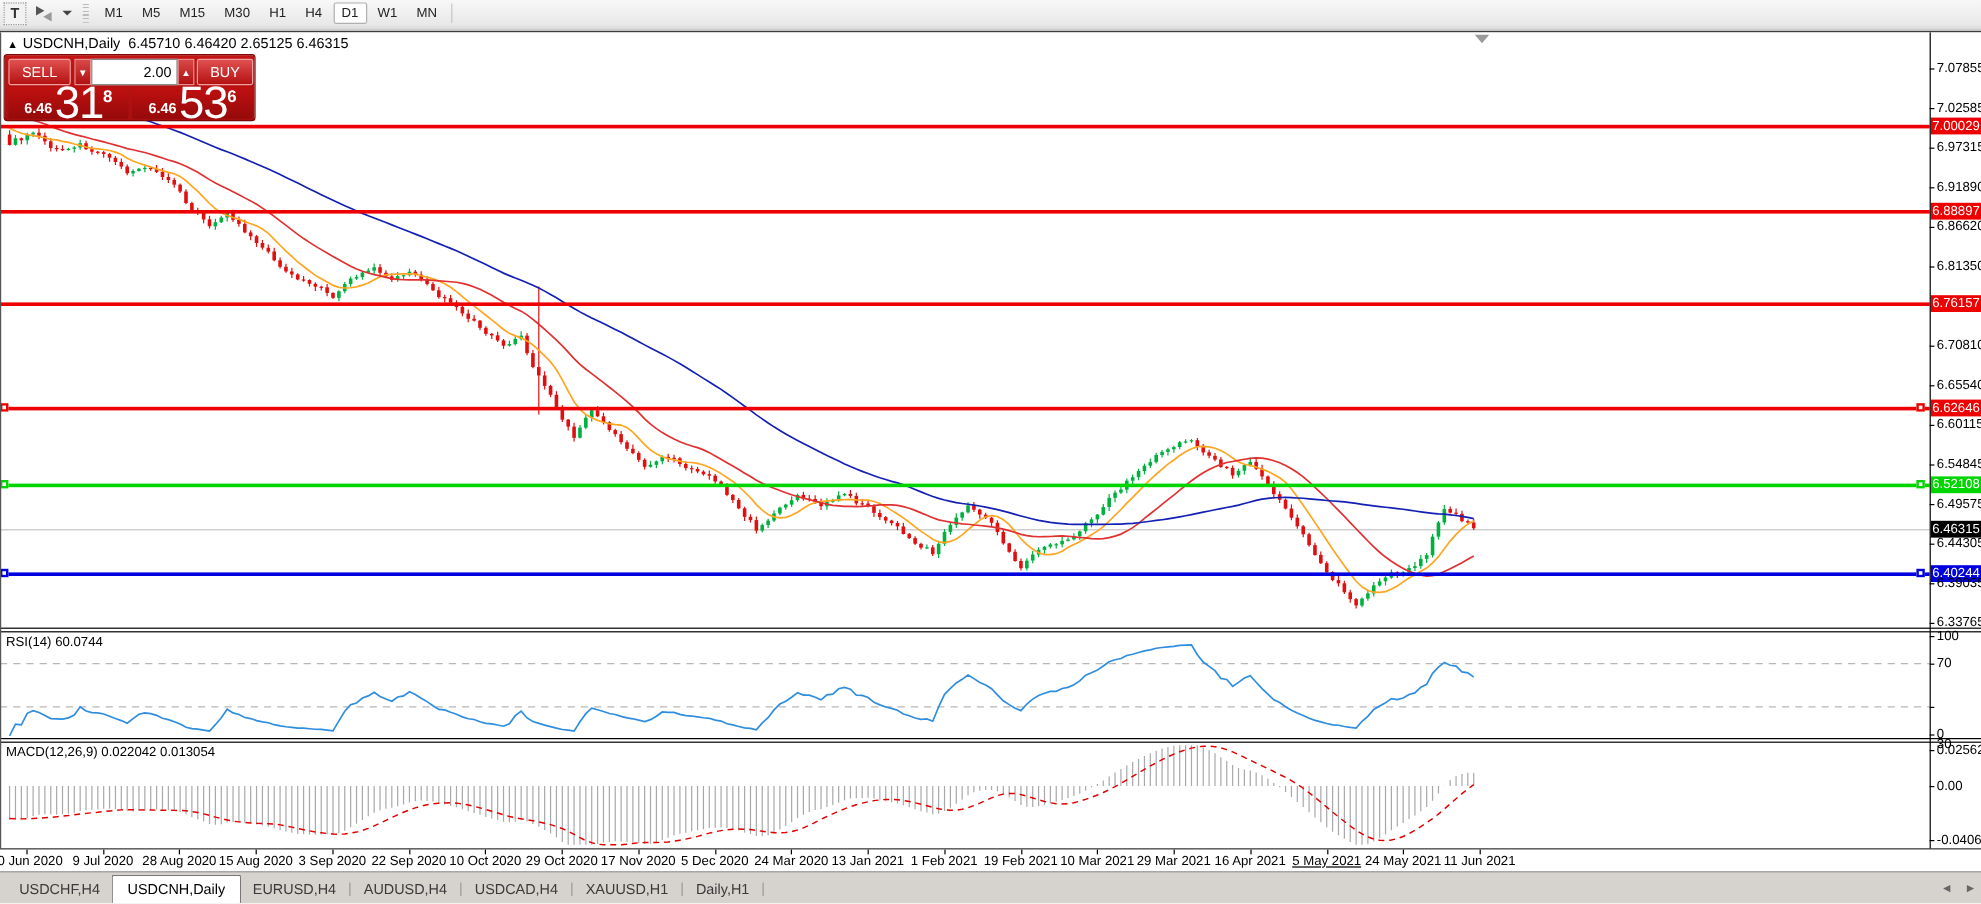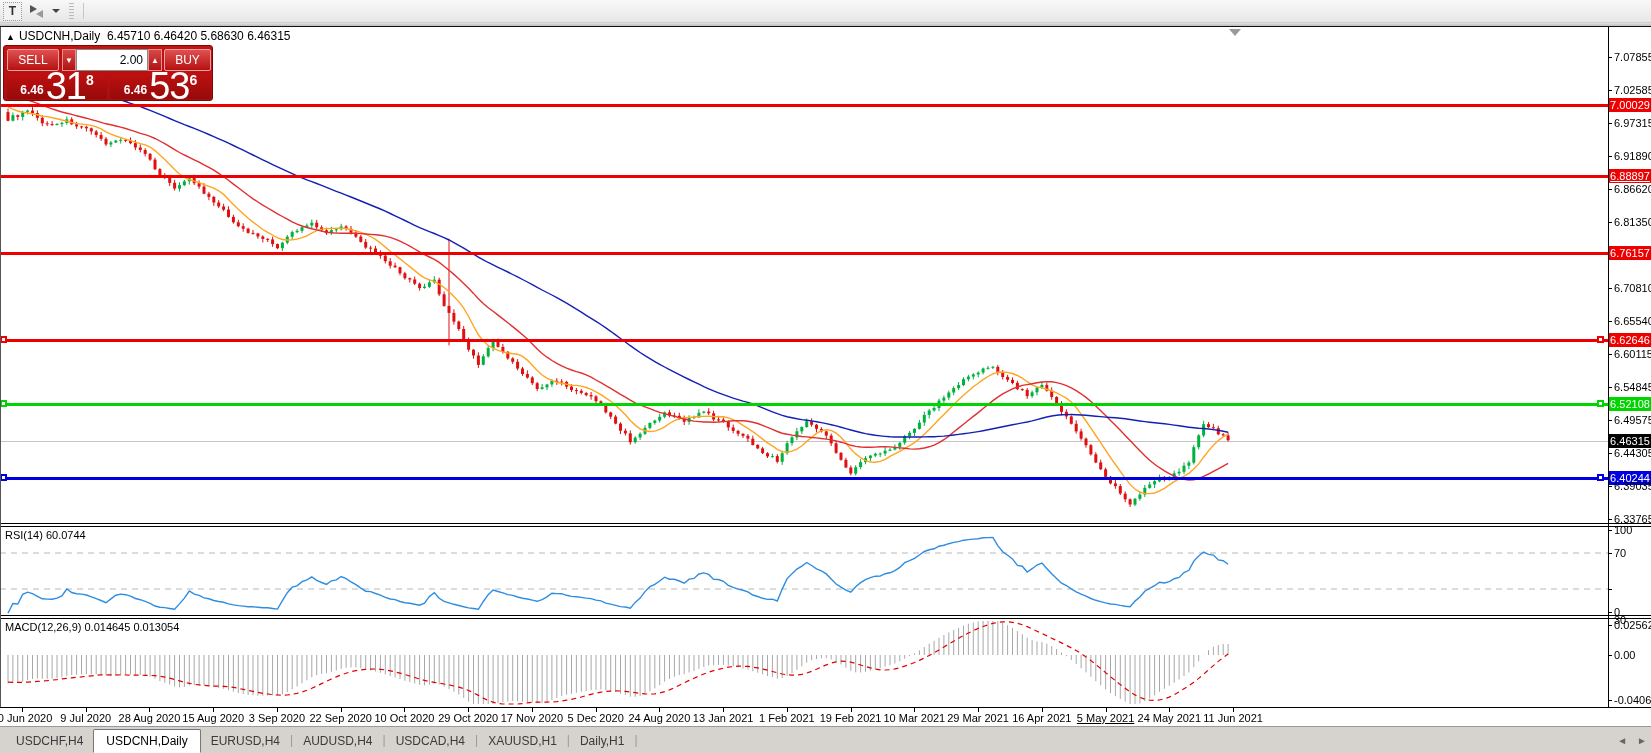--- a/index.html
+++ b/index.html
@@ -103,20 +103,31 @@
 <div id="app">
 
   <div id="toolbar">
     <div id="text-tool">T</div>
     <div id="arrows-tool">
       <div class="arr1"></div>
       <div class="arr2"></div>
     </div>
     <div class="caret"></div>
     <div class="grip"></div>
+    <div id="tf-buttons" style="display:flex;">
+        <div class="tbtn">M1</div>
+        <div class="tbtn">M5</div>
+        <div class="tbtn">M15</div>
+        <div class="tbtn">M30</div>
+        <div class="tbtn">H1</div>
+        <div class="tbtn">H4</div>
+        <div class="tbtn active">D1</div>
+        <div class="tbtn">W1</div>
+        <div class="tbtn">MN</div>
+      </div>
     <div class="tsep"></div>
   </div>
 
   <div id="chart-top-edge"></div>
 
   <div id="chart-region">
 
     <div id="current-price-line" style="top: 414px;"></div>
 
     <svg id="main-svg" width="1608" height="496" style="top:0;">
@@ -624,21 +635,21 @@
           <polyline points="8.0,79.9 12.9,82.1 17.8,84.0 22.7,85.2 27.6,86.0 32.5,86.8 37.4,87.8 42.3,89.2 47.2,89.6 52.1,90.8 57.0,91.7 61.9,93.0 66.8,94.1 71.7,95.5 76.6,96.6 81.5,97.1 86.4,97.6 91.3,98.4 96.2,99.8 101.1,101.8 106.0,104.9 110.9,107.2 115.8,109.0 120.7,110.6 125.6,112.2 130.5,113.7 135.4,115.2 140.3,116.6 145.2,117.8 150.1,120.0 155.0,123.6 159.9,128.0 164.8,132.5 169.7,137.5 174.6,142.6 179.5,147.0 184.4,150.4 189.3,152.5 194.2,154.2 199.1,155.6 204.0,157.7 208.9,159.4 213.8,161.2 218.7,163.8 223.6,167.4 228.5,172.5 233.4,177.4 238.3,182.3 243.2,186.7 248.1,191.2 253.0,195.1 257.9,198.8 262.8,202.5 267.7,205.3 272.6,208.0 277.5,210.8 282.4,212.5 287.3,213.0 292.2,212.8 297.1,212.1 302.0,210.6 306.9,208.9 311.8,206.2 316.7,203.6 321.6,202.1 326.5,201.6 331.4,201.4 336.3,201.2 341.2,201.1 346.1,201.5 351.0,202.8 355.9,203.9 360.8,205.4 365.7,207.2 370.6,209.5 375.5,212.4 380.4,216.0 385.3,220.1 390.2,224.2 395.1,228.0 400.0,231.9 404.9,235.7 409.8,239.6 414.7,243.6 419.6,247.6 424.5,250.8 429.4,252.9 434.3,254.4 439.2,257.1 444.1,260.5 449.0,264.7 453.9,269.5 458.8,274.6 463.7,281.1 468.6,289.5 473.5,299.0 478.4,307.8 483.3,314.1 488.2,318.5 493.1,321.1 498.0,323.3 502.9,324.9 507.8,326.0 512.7,326.8 517.6,327.2 522.5,329.4 527.4,333.1 532.3,338.3 537.2,343.5 542.1,348.0 547.0,351.2 551.9,353.6 556.8,355.2 561.7,356.2 566.6,357.3 571.5,358.2 576.4,358.4 581.3,359.1 586.2,360.5 591.1,362.4 596.0,364.9 600.9,367.7 605.8,370.9 610.7,374.2 615.6,378.3 620.5,383.0 625.4,387.8 630.3,393.5 635.2,398.1 640.1,401.8 645.0,403.7 649.9,404.5 654.8,404.1 659.7,402.4 664.6,399.8 669.5,396.5 674.4,393.7 679.3,391.8 684.2,391.0 689.1,390.4 694.0,390.0 698.9,389.5 703.8,389.4 708.7,389.1 713.6,389.5 718.5,389.7 723.4,389.7 728.3,390.9 733.2,392.6 738.1,395.2 743.0,398.3 747.9,401.4 752.8,404.6 757.7,408.2 762.6,412.1 767.5,415.8 772.4,418.9 777.3,422.4 782.2,424.6 787.1,425.2 792.0,424.2 796.9,422.1 801.8,418.8 806.7,414.4 811.6,410.5 816.5,406.4 821.4,403.6 826.3,402.7 831.2,403.4 836.1,406.1 841.0,410.2 845.9,416.0 850.8,422.1 855.7,426.9 860.6,430.7 865.5,433.6 870.4,435.1 875.3,435.2 880.2,434.4 885.1,432.3 890.0,429.3 894.9,426.8 899.8,424.4 904.7,421.6 909.6,418.7 914.5,415.6 919.4,411.8 924.3,407.3 929.2,402.4 934.1,397.6 939.0,392.3 943.9,387.5 948.8,382.5 953.7,377.4 958.6,372.7 963.5,368.2 968.4,364.0 973.3,359.8 978.2,356.3 983.1,352.6 988.0,349.5 992.9,346.9 997.8,345.3 1002.7,345.0 1007.6,345.4 1012.5,346.5 1017.4,348.5 1022.3,351.2 1027.2,354.7 1032.1,357.9 1037.0,359.9 1041.9,360.9 1046.8,362.2 1051.7,364.0 1056.6,365.8 1061.5,368.5 1066.4,371.1 1071.3,375.0 1076.2,380.5 1081.1,387.2 1086.0,394.0 1090.9,401.2 1095.8,408.5 1100.7,415.7 1105.6,423.2 1110.5,430.7 1115.4,437.5 1120.3,444.4 1125.2,451.2 1130.1,457.4 1135.0,462.0 1139.9,465.1 1144.8,466.5 1149.7,466.6 1154.6,466.0 1159.5,463.9 1164.4,461.3 1169.3,457.9 1174.2,454.7 1179.1,451.9 1184.0,449.1 1188.9,446.4 1193.8,442.1 1198.7,436.9 1203.6,430.2 1208.5,423.9 1213.4,418.3 1218.3,413.6 1223.2,409.8 1228.1,407.0 " fill="none" stroke="#ffa520" stroke-width="1.4"></polyline>
           <polyline points="8.0,65.6 12.9,67.7 17.8,69.8 22.7,71.5 27.6,73.1 32.5,74.7 37.4,76.4 42.3,78.3 47.2,80.2 52.1,81.9 57.0,83.5 61.9,85.0 66.8,86.2 71.7,87.4 76.6,88.8 81.5,90.0 86.4,91.2 91.3,92.6 96.2,93.9 101.1,95.3 106.0,96.8 110.9,97.8 115.8,99.0 120.7,100.1 125.6,101.5 130.5,103.1 135.4,104.7 140.3,106.3 145.2,107.7 150.1,109.4 155.0,111.5 159.9,114.0 164.8,116.6 169.7,119.6 174.6,122.7 179.5,125.5 184.4,128.0 189.3,130.3 194.2,132.8 199.1,135.2 204.0,137.9 208.9,140.4 213.8,143.2 218.7,146.4 223.6,149.7 228.5,153.3 233.4,157.1 238.3,160.8 243.2,164.5 248.1,168.3 253.0,171.8 257.9,175.0 262.8,178.1 267.7,181.0 272.6,183.9 277.5,186.8 282.4,189.5 287.3,192.1 292.2,194.8 297.1,197.1 302.0,199.0 306.9,200.5 311.8,201.8 316.7,202.9 321.6,204.1 326.5,205.2 331.4,205.8 336.3,206.1 341.2,206.2 346.1,206.2 351.0,206.2 355.9,206.3 360.8,206.6 365.7,207.0 370.6,207.4 375.5,207.8 380.4,208.2 385.3,209.1 390.2,210.4 395.1,212.1 400.0,214.1 404.9,216.5 409.8,219.1 414.7,222.0 419.6,224.9 424.5,227.6 429.4,230.0 434.3,232.3 439.2,235.4 444.1,239.2 449.0,243.2 453.9,247.4 458.8,251.8 463.7,256.5 468.6,261.3 473.5,266.4 478.4,271.8 483.3,276.6 488.2,280.7 493.1,284.3 498.0,288.1 502.9,291.9 507.8,295.7 512.7,299.6 517.6,303.6 522.5,307.7 527.4,312.1 532.3,316.9 537.2,322.1 542.1,326.5 547.0,330.2 551.9,333.5 556.8,336.3 561.7,338.8 566.6,341.1 571.5,343.0 576.4,344.7 581.3,346.0 586.2,347.9 591.1,350.2 596.0,353.0 600.9,355.7 605.8,358.6 610.7,361.4 615.6,364.3 620.5,367.3 625.4,370.1 630.3,373.2 635.2,375.8 640.1,377.9 645.0,379.9 649.9,381.7 654.8,383.6 659.7,385.3 664.6,386.7 669.5,388.1 674.4,389.3 679.3,390.6 684.2,392.0 689.1,393.1 694.0,394.1 698.9,394.6 703.8,395.0 708.7,395.0 713.6,395.2 718.5,395.0 723.4,394.6 728.3,394.3 733.2,393.7 738.1,393.6 743.0,393.7 747.9,394.2 752.8,395.2 757.7,396.5 762.6,398.3 767.5,400.4 772.4,402.3 777.3,404.5 782.2,406.2 787.1,407.2 792.0,408.1 796.9,408.8 801.8,409.5 806.7,409.9 811.6,410.5 816.5,410.9 821.4,411.5 826.3,412.1 831.2,412.9 836.1,413.9 841.0,415.2 845.9,416.7 850.8,418.3 855.7,419.4 860.6,420.0 865.5,420.3 870.4,420.2 875.3,420.1 880.2,419.7 885.1,419.6 890.0,419.9 894.9,420.4 899.8,420.9 904.7,421.3 909.6,421.9 914.5,422.1 919.4,421.8 924.3,421.0 929.2,419.8 934.1,418.1 939.0,415.6 943.9,412.7 948.8,409.1 953.7,405.0 958.6,401.1 963.5,397.2 968.4,393.3 973.3,389.4 978.2,385.6 983.1,381.5 988.0,377.6 992.9,373.6 997.8,370.1 1002.7,366.9 1007.6,364.3 1012.5,361.9 1017.4,360.0 1022.3,358.4 1027.2,357.6 1032.1,356.7 1037.0,355.7 1041.9,355.0 1046.8,354.6 1051.7,354.8 1056.6,355.6 1061.5,356.9 1066.4,358.6 1071.3,360.9 1076.2,363.6 1081.1,366.8 1086.0,370.4 1090.9,374.5 1095.8,379.1 1100.7,383.7 1105.6,388.4 1110.5,393.4 1115.4,398.3 1120.3,403.3 1125.2,408.5 1130.1,413.6 1135.0,418.7 1139.9,423.8 1144.8,428.7 1149.7,433.2 1154.6,437.2 1159.5,440.7 1164.4,443.8 1169.3,446.7 1174.2,449.1 1179.1,451.0 1184.0,452.3 1188.9,453.1 1193.8,452.8 1198.7,451.5 1203.6,449.3 1208.5,447.0 1213.4,444.4 1218.3,441.9 1223.2,439.1 1228.1,436.3 " fill="none" stroke="#e03030" stroke-width="1.4"></polyline>
           <polyline points="8.0,29.4 12.9,31.6 17.8,33.7 22.7,35.7 27.6,37.5 32.5,39.5 37.4,41.4 42.3,43.5 47.2,45.5 52.1,47.5 57.0,49.4 61.9,51.2 66.8,53.0 71.7,54.8 76.6,56.7 81.5,58.4 86.4,60.2 91.3,62.0 96.2,63.8 101.1,65.7 106.0,67.6 110.9,69.4 115.8,71.2 120.7,72.9 125.6,74.5 130.5,76.3 135.4,78.0 140.3,79.7 145.2,81.5 150.1,83.3 155.0,85.3 159.9,87.4 164.8,89.4 169.7,91.5 174.6,93.6 179.5,95.7 184.4,97.7 189.3,99.5 194.2,101.4 199.1,103.4 204.0,105.4 208.9,107.5 213.8,109.6 218.7,111.8 223.6,113.9 228.5,116.2 233.4,118.5 238.3,120.9 243.2,123.2 248.1,125.6 253.0,128.0 257.9,130.4 262.8,132.8 267.7,135.2 272.6,137.6 277.5,139.9 282.4,142.2 287.3,144.4 292.2,146.6 297.1,148.8 302.0,150.8 306.9,152.8 311.8,154.6 316.7,156.5 321.6,158.4 326.5,160.4 331.4,162.3 336.3,164.3 341.2,166.2 346.1,168.1 351.0,170.0 355.9,172.0 360.8,174.0 365.7,176.0 370.6,178.0 375.5,180.0 380.4,182.0 385.3,184.2 390.2,186.5 395.1,188.8 400.0,191.2 404.9,193.5 409.8,195.9 414.7,198.3 419.6,200.6 424.5,202.7 429.4,204.7 434.3,206.5 439.2,208.6 444.1,210.7 449.0,213.0 453.9,215.6 458.8,218.4 463.7,221.2 468.6,224.2 473.5,227.1 478.4,230.1 483.3,232.9 488.2,235.5 493.1,237.9 498.0,240.3 502.9,242.6 507.8,245.0 512.7,247.5 517.6,249.9 522.5,252.5 527.4,255.0 532.3,257.7 537.2,260.4 542.1,263.0 547.0,265.5 551.9,268.0 556.8,270.6 561.7,273.3 566.6,276.2 571.5,279.1 576.4,282.1 581.3,285.2 586.2,288.3 591.1,291.3 596.0,294.4 600.9,297.5 605.8,300.9 610.7,304.3 615.6,307.9 620.5,311.5 625.4,315.0 630.3,318.7 635.2,322.1 640.1,325.5 645.0,328.7 649.9,331.7 654.8,334.6 659.7,337.4 664.6,340.0 669.5,342.6 674.4,345.1 679.3,347.6 684.2,350.1 689.1,352.5 694.0,354.9 698.9,357.2 703.8,359.6 708.7,361.8 713.6,363.9 718.5,365.8 723.4,367.6 728.3,369.4 733.2,371.1 738.1,372.6 743.0,374.1 747.9,375.4 752.8,377.0 757.7,378.9 762.6,380.9 767.5,382.9 772.4,384.8 777.3,386.7 782.2,388.3 787.1,389.7 792.0,390.8 796.9,391.8 801.8,392.6 806.7,393.2 811.6,393.9 816.5,394.7 821.4,395.6 826.3,396.6 831.2,397.7 836.1,398.9 841.0,400.2 845.9,401.6 850.8,403.0 855.7,404.3 860.6,405.5 865.5,406.6 870.4,407.5 875.3,408.3 880.2,408.9 885.1,409.4 890.0,409.8 894.9,410.0 899.8,410.0 904.7,410.0 909.6,410.0 914.5,410.0 919.4,410.0 924.3,409.9 929.2,409.8 934.1,409.7 939.0,409.4 943.9,409.1 948.8,408.6 953.7,408.0 958.6,407.4 963.5,406.7 968.4,406.1 973.3,405.4 978.2,404.6 983.1,403.7 988.0,402.8 992.9,401.8 997.8,400.8 1002.7,399.8 1007.6,398.8 1012.5,397.8 1017.4,396.9 1022.3,395.9 1027.2,395.0 1032.1,393.9 1037.0,392.6 1041.9,391.3 1046.8,390.0 1051.7,389.0 1056.6,388.3 1061.5,387.8 1066.4,387.6 1071.3,387.5 1076.2,387.7 1081.1,388.0 1086.0,388.2 1090.9,388.7 1095.8,389.2 1100.7,389.6 1105.6,390.1 1110.5,390.5 1115.4,390.8 1120.3,391.2 1125.2,391.8 1130.1,392.5 1135.0,393.3 1139.9,394.0 1144.8,394.6 1149.7,395.2 1154.6,395.7 1159.5,396.2 1164.4,396.8 1169.3,397.4 1174.2,398.1 1179.1,398.8 1184.0,399.5 1188.9,400.2 1193.8,400.8 1198.7,401.3 1203.6,401.5 1208.5,402.0 1213.4,402.6 1218.3,403.3 1223.2,404.2 1228.1,405.2 " fill="none" stroke="#1420b4" stroke-width="1.4"></polyline>
         </g>
       </svg>
 
     <div id="hlines">
         <div class="hline" style="top: 77px; background: rgb(238, 0, 0);"></div>
         <div class="badge" style="top: 71px; background: rgb(238, 0, 0);">7.00029</div>
         <div class="hline" style="top: 148px; background: rgb(238, 0, 0);"></div>
-        <div class="badge" style="top: 142px; background: rgb(238, 0, 0); text-decoration: underline;">6.88897</div>
+        <div class="badge" style="top: 142px; background: rgb(238, 0, 0);">6.88897</div>
         <div class="hline" style="top: 225px; background: rgb(238, 0, 0);"></div>
         <div class="badge" style="top: 219px; background: rgb(238, 0, 0);">6.76157</div>
         <div class="hline" style="top: 312px; background: rgb(238, 0, 0);"></div>
         <div class="handle" style="left: 0px; top: 309px; border-color: rgb(238, 0, 0);"></div>
         <div class="handle" style="left: 1597px; top: 309px; border-color: rgb(238, 0, 0);"></div>
         <div class="badge" style="top: 306px; background: rgb(238, 0, 0);">6.62646</div>
         <div class="hline" style="top: 376px; background: rgb(0, 213, 0);"></div>
         <div class="handle" style="left: 0px; top: 373px; border-color: rgb(0, 213, 0);"></div>
         <div class="handle" style="left: 1597px; top: 373px; border-color: rgb(0, 213, 0);"></div>
         <div class="badge" style="top: 370px; background: rgb(0, 213, 0);">6.52108</div>
@@ -646,21 +657,21 @@
         <div class="handle" style="left: 0px; top: 447px; border-color: rgb(0, 0, 224);"></div>
         <div class="handle" style="left: 1597px; top: 447px; border-color: rgb(0, 0, 224);"></div>
         <div class="badge" style="top: 444px; background: rgb(0, 0, 224);">6.40244</div>
         <div class="badge" style="top: 407px; background: rgb(0, 0, 0);">6.46315</div>
       </div>
 
     <div id="chart-header">
       <span class="tri">▲</span><span>USDCNH,Daily</span>&nbsp;
       <span>6.45710</span>
       <span>6.46420</span>
-      <span>5.68630</span>
+      <span>2.65125</span>
       <span>6.46315</span>
     </div>
 
     <div id="trade-panel">
       <div id="sell-btn" class="tp-btn">SELL</div>
       <div id="vol-down">▼</div>
       <input id="vol-input" value="2.00" style="">
       <div id="vol-up">▲</div>
       <div id="buy-btn" class="tp-btn">BUY</div>
       <div id="sell-price" class="tp-price">
@@ -938,21 +949,21 @@
           <line x1="1198.7" y1="36.0" x2="1198.7" y2="42.2" stroke="#a8a8a8" stroke-width="1"></line>
           <line x1="1203.6" y1="36.0" x2="1203.6" y2="35.7" stroke="#a8a8a8" stroke-width="1"></line>
           <line x1="1208.5" y1="36.0" x2="1208.5" y2="31.1" stroke="#a8a8a8" stroke-width="1"></line>
           <line x1="1213.4" y1="36.0" x2="1213.4" y2="27.7" stroke="#a8a8a8" stroke-width="1"></line>
           <line x1="1218.3" y1="36.0" x2="1218.3" y2="26.0" stroke="#a8a8a8" stroke-width="1"></line>
           <line x1="1223.2" y1="36.0" x2="1223.2" y2="25.0" stroke="#a8a8a8" stroke-width="1"></line>
           <line x1="1228.1" y1="36.0" x2="1228.1" y2="25.0" stroke="#a8a8a8" stroke-width="1"></line>
           <polyline points="8.0,63.1 12.9,63.3 17.8,63.4 22.7,63.3 27.6,63.1 32.5,62.8 37.4,62.4 42.3,62.1 47.2,61.7 52.1,61.1 57.0,60.6 61.9,59.9 66.8,59.3 71.7,58.8 76.6,58.3 81.5,57.9 86.4,57.3 91.3,56.8 96.2,56.3 101.1,55.9 106.0,55.8 110.9,55.8 115.8,55.9 120.7,56.0 125.6,56.0 130.5,56.1 135.4,56.2 140.3,56.2 145.2,56.3 150.1,56.4 155.0,56.7 159.9,57.3 164.8,58.1 169.7,59.2 174.6,60.5 179.5,61.9 184.4,63.2 189.3,64.3 194.2,65.3 199.1,65.9 204.0,66.4 208.9,66.8 213.8,67.1 218.7,67.2 223.6,67.4 228.5,67.7 233.4,68.4 238.3,69.3 243.2,70.3 248.1,71.4 253.0,72.4 257.9,73.4 262.8,74.3 267.7,75.0 272.6,75.6 277.5,76.0 282.4,76.2 287.3,76.0 292.2,75.3 297.1,74.4 302.0,73.0 306.9,71.3 311.8,69.3 316.7,67.0 321.6,64.6 326.5,62.3 331.4,60.0 336.3,57.9 341.2,55.9 346.1,54.2 351.0,52.7 355.9,51.6 360.8,50.9 365.7,50.4 370.6,50.1 375.5,50.0 380.4,50.3 385.3,50.9 390.2,51.8 395.1,52.9 400.0,54.2 404.9,55.6 409.8,57.0 414.7,58.5 419.6,60.0 424.5,61.4 429.4,62.5 434.3,63.4 439.2,64.2 444.1,65.0 449.0,65.9 453.9,67.0 458.8,68.2 463.7,69.7 468.6,71.5 473.5,73.7 478.4,76.4 483.3,79.1 488.2,81.5 493.1,83.2 498.0,84.5 502.9,85.0 507.8,85.0 512.7,85.0 517.6,85.0 522.5,84.6 527.4,83.9 532.3,83.3 537.2,83.1 542.1,83.1 547.0,83.1 551.9,82.9 556.8,82.6 561.7,82.0 566.6,81.2 571.5,80.3 576.4,79.2 581.3,78.0 586.2,76.6 591.1,75.3 596.0,74.1 600.9,73.2 605.8,72.5 610.7,72.1 615.6,71.9 620.5,72.0 625.4,72.3 630.3,73.0 635.2,73.7 640.1,74.4 645.0,74.9 649.9,75.1 654.8,74.8 659.7,74.0 664.6,72.7 669.5,70.9 674.4,68.7 679.3,66.3 684.2,63.8 689.1,61.4 694.0,59.2 698.9,57.0 703.8,55.0 708.7,53.2 713.6,51.6 718.5,50.3 723.4,49.2 728.3,48.2 733.2,47.6 738.1,47.2 743.0,47.2 747.9,47.4 752.8,48.1 757.7,48.9 762.6,50.0 767.5,51.2 772.4,52.5 777.3,53.8 782.2,55.0 787.1,55.8 792.0,56.2 796.9,56.1 801.8,55.4 806.7,54.1 811.6,52.3 816.5,50.3 821.4,48.0 826.3,45.9 831.2,44.0 836.1,42.8 841.0,42.2 845.9,42.3 850.8,43.2 855.7,44.5 860.6,46.0 865.5,47.5 870.4,48.9 875.3,50.0 880.2,50.8 885.1,51.0 890.0,50.7 894.9,49.9 899.8,48.7 904.7,47.1 909.6,45.4 914.5,43.5 919.4,41.4 924.3,39.0 929.2,36.5 934.1,33.8 939.0,30.9 943.9,28.0 948.8,25.1 953.7,22.2 958.6,19.3 963.5,16.6 968.4,14.0 973.3,11.6 978.2,9.4 983.1,7.5 988.0,5.8 992.9,4.4 997.8,3.4 1002.7,2.9 1007.6,2.8 1012.5,3.3 1017.4,4.2 1022.3,5.7 1027.2,7.6 1032.1,9.8 1037.0,12.2 1041.9,14.5 1046.8,16.9 1051.7,19.2 1056.6,21.5 1061.5,23.9 1066.4,26.4 1071.3,28.9 1076.2,31.5 1081.1,34.5 1086.0,37.9 1090.9,41.6 1095.8,45.5 1100.7,49.5 1105.6,53.6 1110.5,57.7 1115.4,61.7 1120.3,65.6 1125.2,69.3 1130.1,72.9 1135.0,75.9 1139.9,78.4 1144.8,80.2 1149.7,81.2 1154.6,81.4 1159.5,81.0 1164.4,79.8 1169.3,78.1 1174.2,75.7 1179.1,72.9 1184.0,69.8 1188.9,66.6 1193.8,63.2 1198.7,59.4 1203.6,55.2 1208.5,50.9 1213.4,46.6 1218.3,42.4 1223.2,38.5 1228.1,34.9 " fill="none" stroke="#e00000" stroke-width="1.2" stroke-dasharray="5,4"></polyline>
         </g>
       </svg>
-    <div class="ind-label" style="top:594px;">MACD(12,26,9) 0.014645 0.013054</div>
+    <div class="ind-label" style="top:594px;">MACD(12,26,9) 0.022042 0.013054</div>
 
     <div id="price-scale">
         <div class="ptick-mark" style="top: 30px;"></div>
         <div class="plabel" style="top: 23px;">7.07855</div>
         <div class="ptick-mark" style="top: 63px;"></div>
         <div class="plabel" style="top: 56px;">7.02585</div>
         <div class="ptick-mark" style="top: 96px;"></div>
         <div class="plabel" style="top: 89px;">6.97315</div>
         <div class="ptick-mark" style="top: 129px;"></div>
         <div class="plabel" style="top: 122px;">6.91890</div>
@@ -1009,21 +1020,21 @@
         <div class="dlabel" style="left: 340.7px;">22 Sep 2020</div>
         <div class="dtick" style="left: 404.44px;"></div>
         <div class="dlabel" style="left: 404.44px;">10 Oct 2020</div>
         <div class="dtick" style="left: 468.18px;"></div>
         <div class="dlabel" style="left: 468.18px;">29 Oct 2020</div>
         <div class="dtick" style="left: 531.92px;"></div>
         <div class="dlabel" style="left: 531.92px;">17 Nov 2020</div>
         <div class="dtick" style="left: 595.66px;"></div>
         <div class="dlabel" style="left: 595.66px;">5 Dec 2020</div>
         <div class="dtick" style="left: 659.4px;"></div>
-        <div class="dlabel" style="left: 659.4px;">24 Aug 2020</div>
+        <div class="dlabel" style="left: 659.4px;">24 Mar 2020</div>
         <div class="dtick" style="left: 723.14px;"></div>
         <div class="dlabel" style="left: 723.14px;">13 Jan 2021</div>
         <div class="dtick" style="left: 786.88px;"></div>
         <div class="dlabel" style="left: 786.88px;">1 Feb 2021</div>
         <div class="dtick" style="left: 850.62px;"></div>
         <div class="dlabel" style="left: 850.62px;">19 Feb 2021</div>
         <div class="dtick" style="left: 914.36px;"></div>
         <div class="dlabel" style="left: 914.36px;">10 Mar 2021</div>
         <div class="dtick" style="left: 978.1px;"></div>
         <div class="dlabel" style="left: 978.1px;">29 Mar 2021</div>

